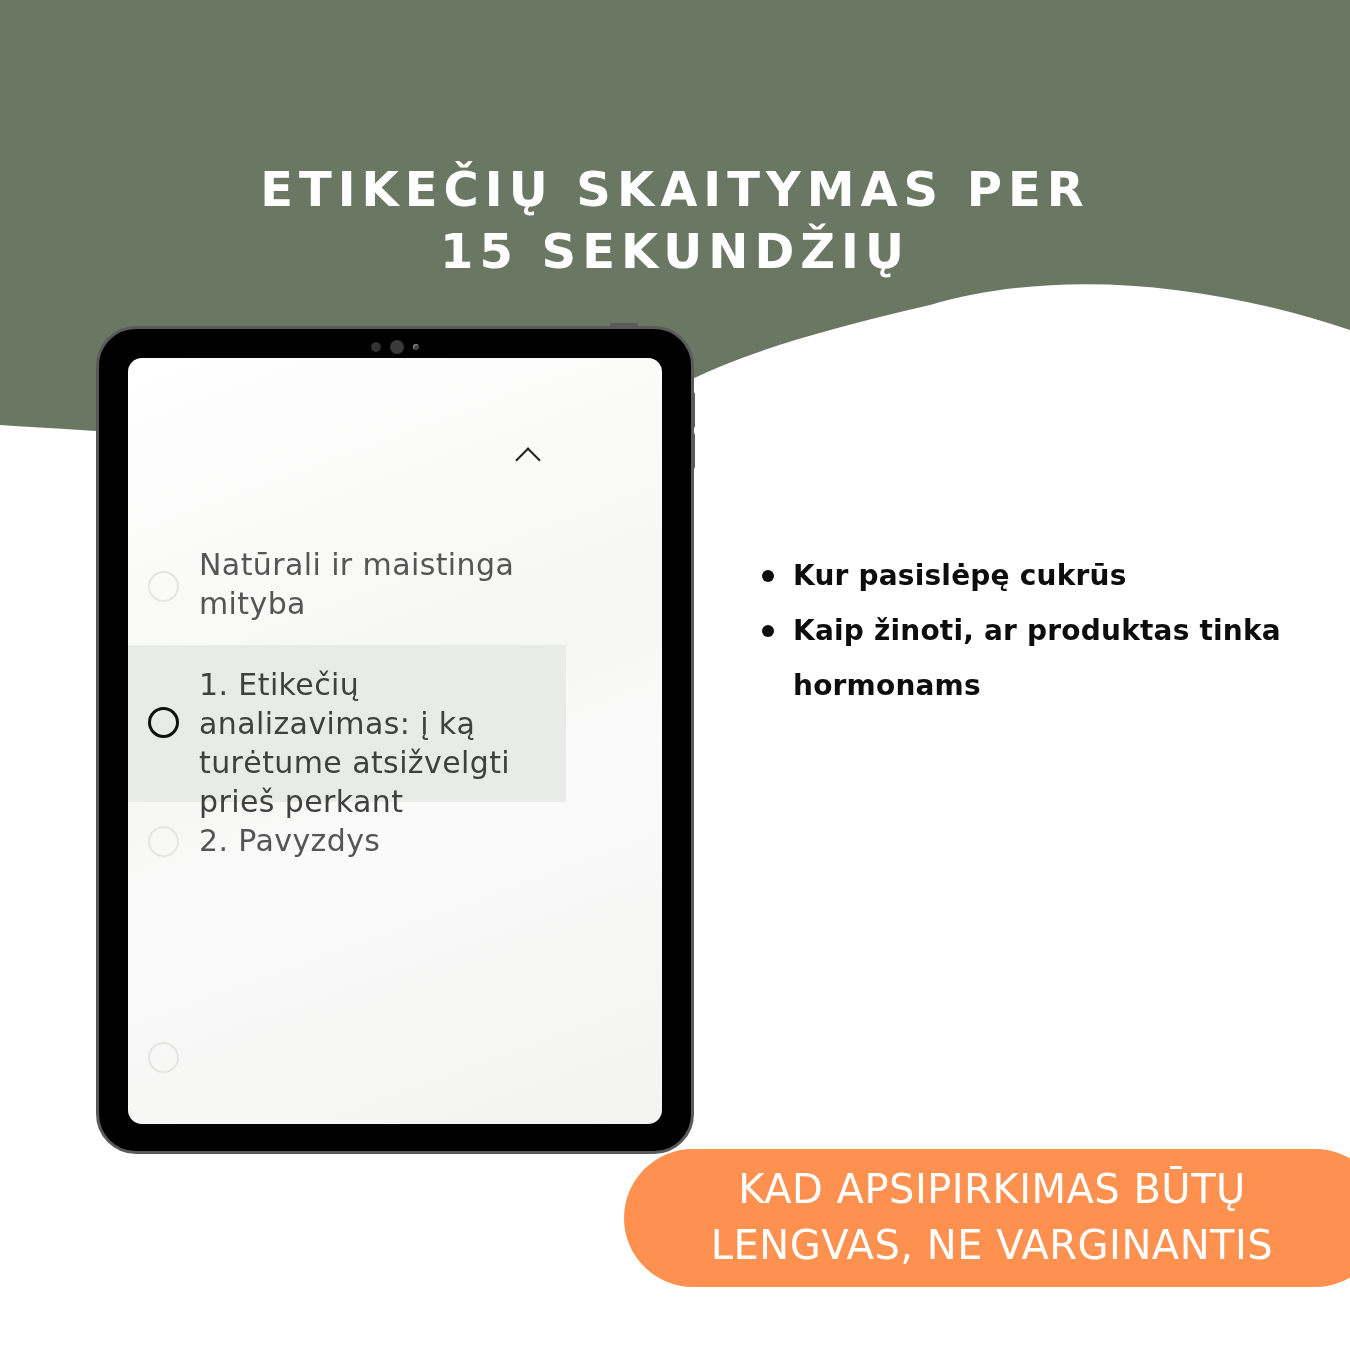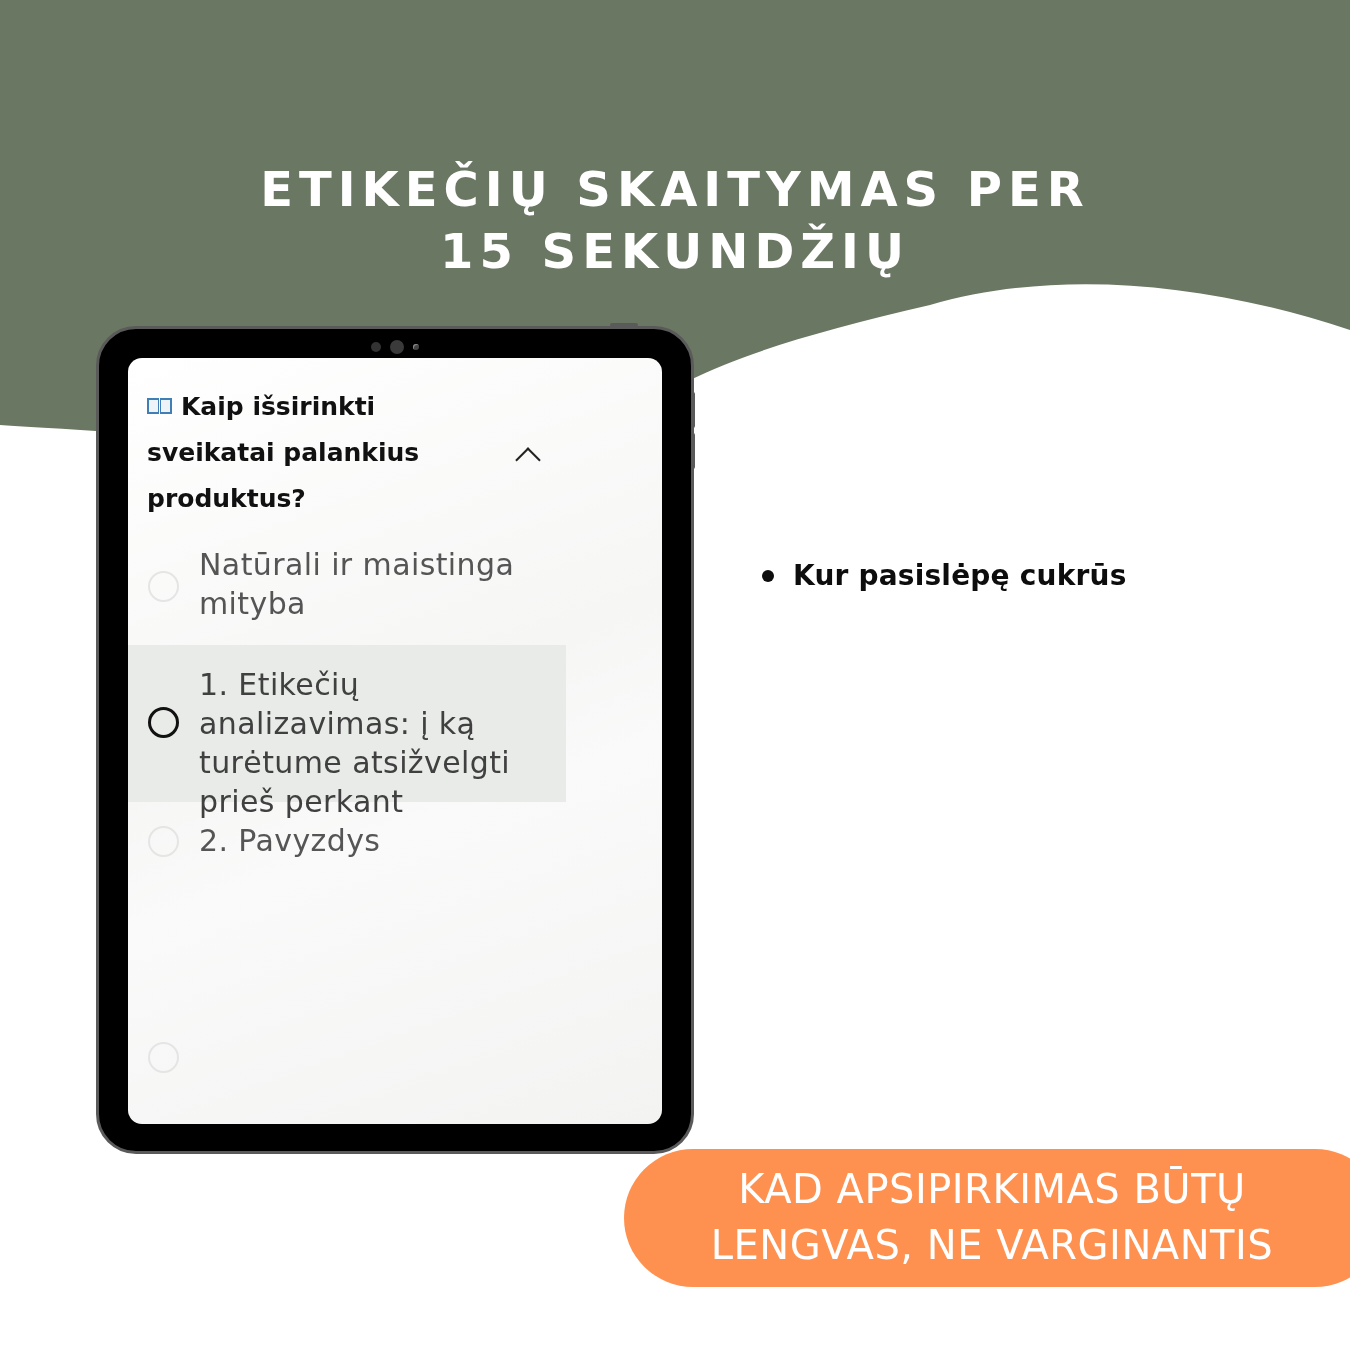--- a/index.html
+++ b/index.html
@@ -106,23 +106,20 @@
 
 <div class="tablet">
   <div class="camera">
     <span class="cam-dot"></span>
     <span class="cam-dot big"></span>
     <span class="cam-dot small"></span>
   </div>
 
   <div class="screen">
     <div class="accordion-head">
-      <div class="accordion-title">
-        <span class="book-icon"><span class="pg l"></span><span class="pg r"></span></span><span>Kaip išsirinkti sveikatai palankius produktus?</span>
-      </div>
       <span class="chevron-up"></span>
     </div>
 
     <div class="lesson" style="top:185px;height:80px;">
       <span class="radio" style="top:28px;"></span>
       <span class="text" style="top:2px;">Natūrali ir maistinga mityba</span>
     </div>
 
     <div class="lesson active" style="top:287px;height:157px;">
       <span class="radio" style="top:62px;"></span>
@@ -136,20 +133,21 @@
 
 
     <div class="lesson" style="top:658px;height:80px;">
       <span class="radio" style="top:26px;"></span>
     </div>
   </div>
 </div>
 
 <ul class="bullets">
   <li>Kur pasislėpę cukrūs</li>
+  <li style="width:560px;">Kaip žinoti, ar produktas tinka hormonams</li>
 </ul>
 
 <div class="cta">
   <div class="cta-text">
     <div>KAD APSIPIRKIMAS BŪTŲ</div>
     <div>LENGVAS, NE VARGINANTIS</div>
   </div>
 </div>
 
 </body></html>

